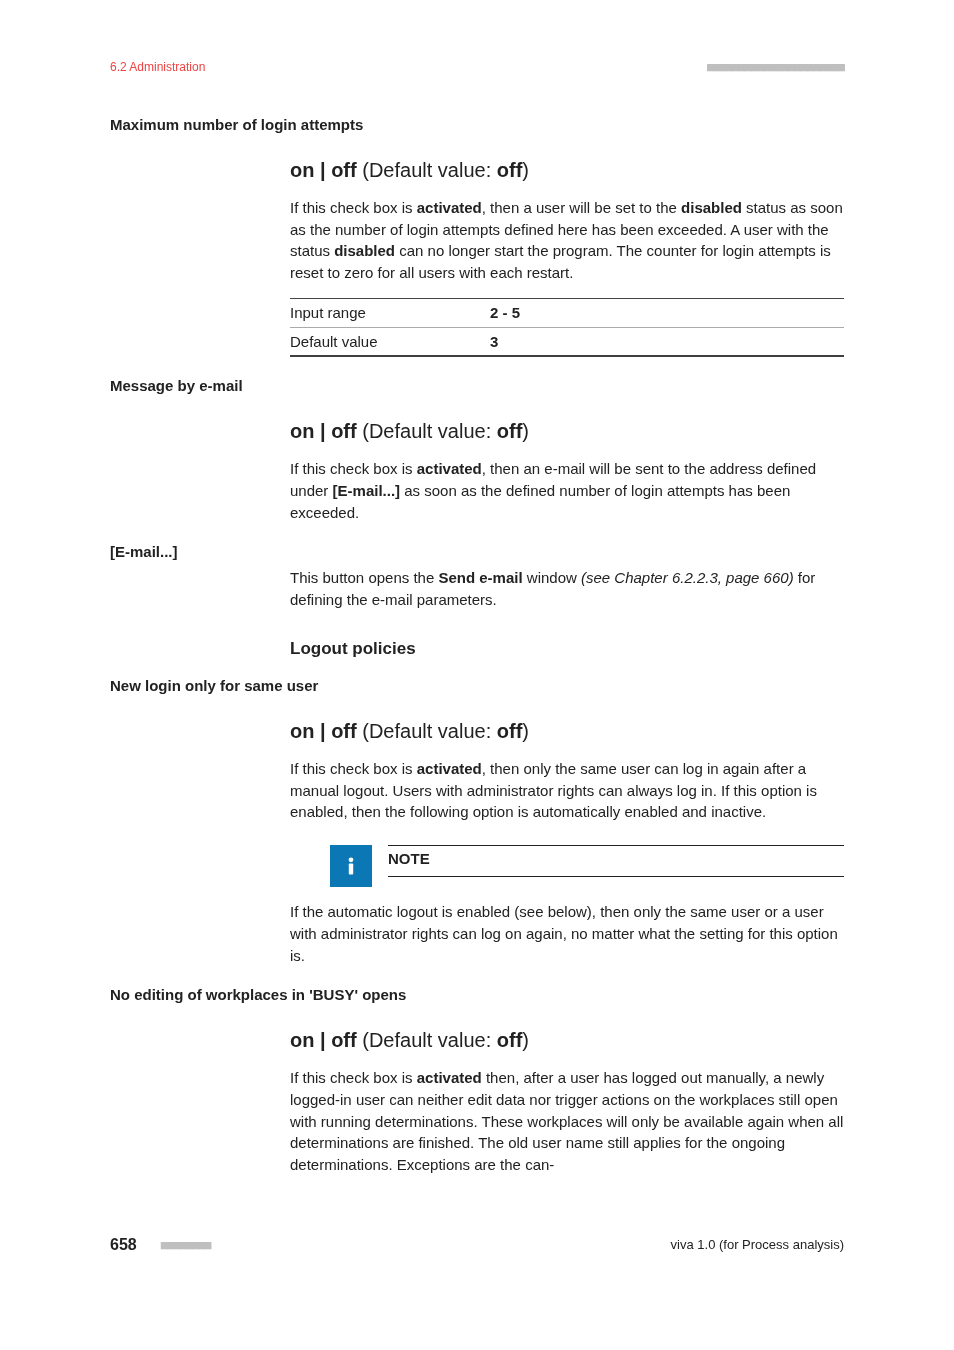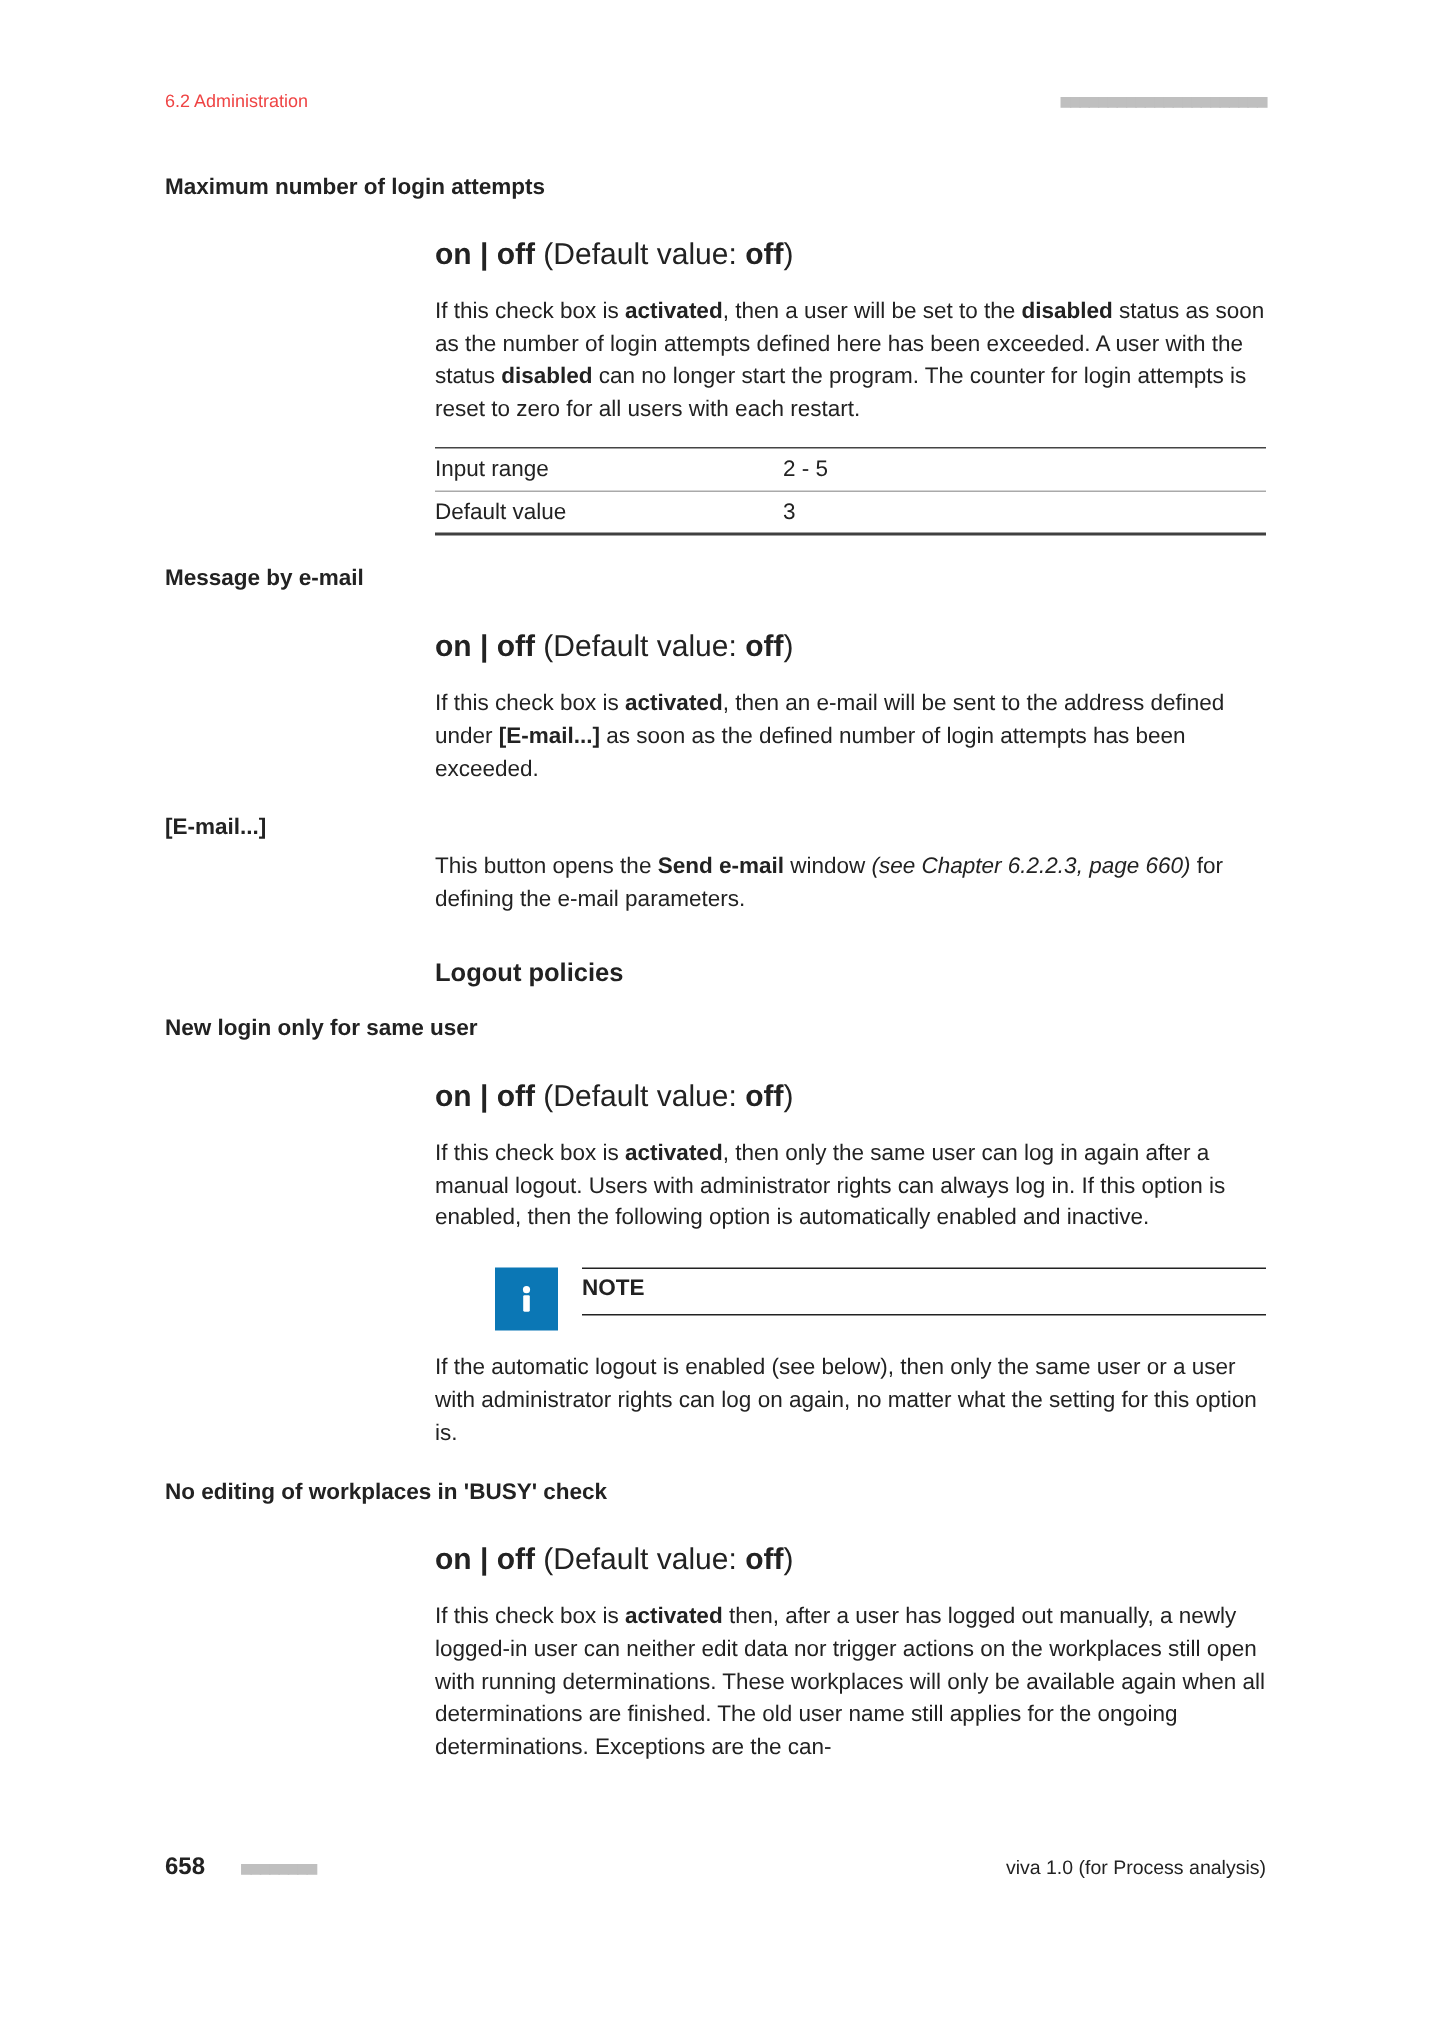--- a/index.html
+++ b/index.html
@@ -56,21 +56,21 @@
     border-top: 1px solid #444;
     border-bottom: 2px solid #404040;
     margin: 14px 0 6px 0;
   }
   .mini-row {
     display: flex;
     padding: 3px 0;
   }
   .mini-row + .mini-row { border-top: 1px solid #aaa; }
   .mini-label { width: 200px; }
-  .mini-val { font-weight: 400; margin-left: 32px; }
+  .mini-val { font-weight: 700; }
 
   .section-title {
     font-weight: 700;
     font-size: 17px;
     margin: 26px 0 14px 0;
     font-family: "Segoe UI Semibold", "Segoe UI", Arial, sans-serif;
   }
 
   .note-box { margin: 22px 0 14px 0; }
   .note-head {
@@ -198,21 +198,21 @@
             <div class="note-title-wrap">
               <div class="note-title">NOTE</div>
             </div>
           </div>
           <p class="para note-body">If the automatic logout is enabled (see below), then only the same user or a user with administrator rights can log on again, no matter what the setting for this option is.</p>
         </div>
       </div>
     </div>
 
     <div class="entry">
-      <p class="term">No editing of workplaces in 'BUSY' check</p>
+      <p class="term">No editing of workplaces in 'BUSY' opens</p>
       <div class="body-col">
         <p class="on-off-line">
           <span class="bold">on | off</span><span> (Default value: </span><span class="bold">off</span><span>)</span>
         </p>
         <p class="para">
           <span>If this check box is </span><b>activated</b><span> then, after a user has logged out manually, a newly logged-in user can neither edit data nor trigger actions on the workplaces still open with running determinations. These workplaces will only be available again when all determinations are finished. The old user name still applies for the ongoing determinations. Exceptions are the can-</span>
         </p>
       </div>
     </div>
 

